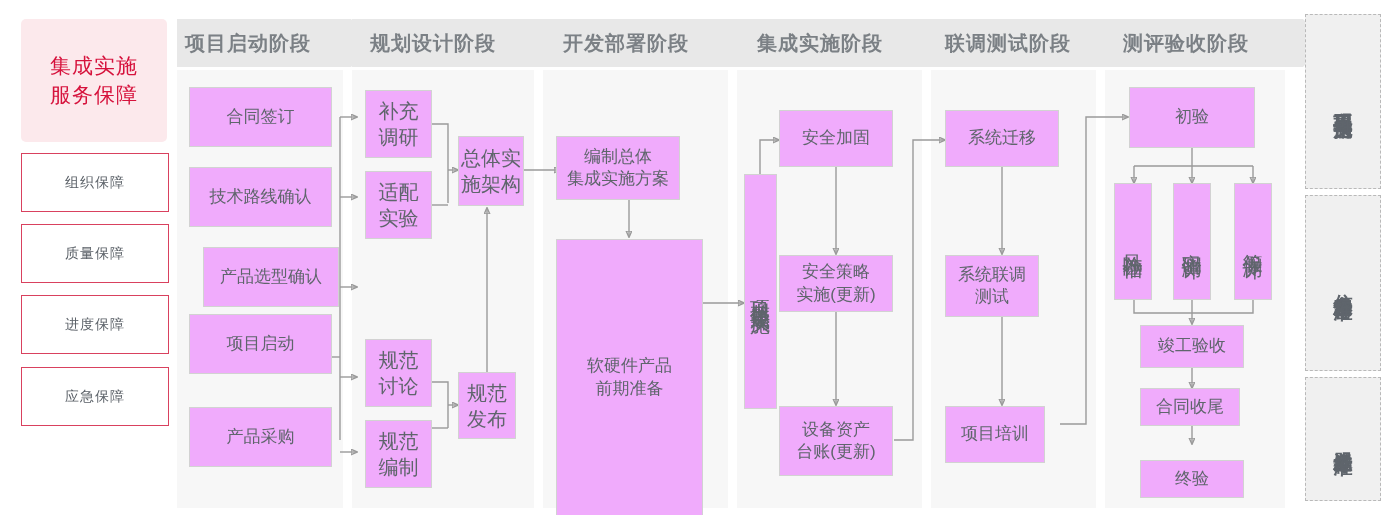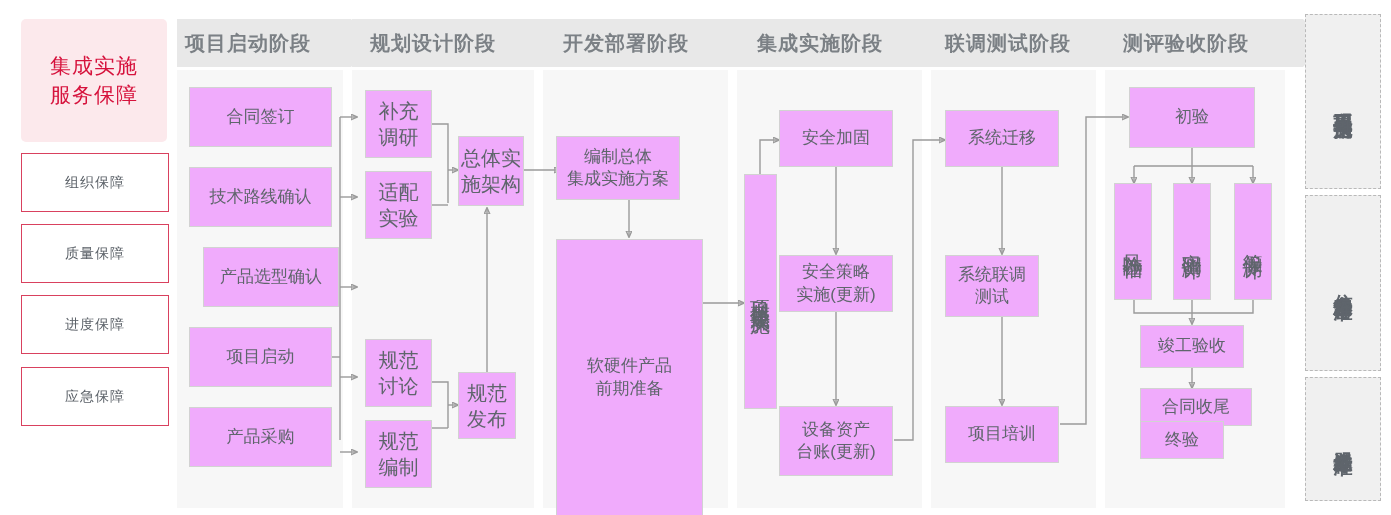--- a/index.html
+++ b/index.html
@@ -162,21 +162,21 @@
     <path d="M1192,300 L1192,324" marker-end="url(#ah)"></path>
 
     <path d="M1192,368 L1192,388" marker-end="url(#ah)"></path>
 
     <path d="M1192,425 L1192,444" marker-end="url(#ah)"></path>
   </svg>
 
   <div class="node" style="left:189px;top:87px;width:143px;height:60px">合同签订</div>
   <div class="node" style="left:189px;top:167px;width:143px;height:60px">技术路线确认</div>
   <div class="node" style="left:203px;top:247px;width:136px;height:60px">产品选型确认</div>
-  <div class="node" style="left:189px;top:327px;width:143px;height:60px">项目启动</div>
+  <div class="node" style="left:189px;top:314px;width:143px;height:60px">项目启动</div>
   <div class="node" style="left:189px;top:407px;width:143px;height:60px">产品采购</div>
 
   <div class="node small" style="left:365px;top:90px;width:67px;height:68px">
     <div>
       <div>补充</div>
       <div>调研</div>
     </div>
   </div>
   <div class="node small" style="left:365px;top:171px;width:67px;height:68px">
     <div>
@@ -237,29 +237,29 @@
     </div>
   </div>
 
   <div class="node" style="left:945px;top:110px;width:114px;height:57px">系统迁移</div>
   <div class="node" style="left:945px;top:255px;width:94px;height:62px">
     <div>
       <div>系统联调</div>
       <div>测试</div>
     </div>
   </div>
-  <div class="node" style="left:945px;top:406px;width:114px;height:57px">项目培训</div>
+  <div class="node" style="left:945px;top:406px;width:100px;height:57px">项目培训</div>
 
   <div class="node" style="left:1129px;top:87px;width:126px;height:61px">初验</div>
   <div class="node vert small" style="left:1114px;top:183px;width:38px;height:117px">风险评估</div>
   <div class="node vert small" style="left:1173px;top:183px;width:38px;height:117px">密码测评</div>
   <div class="node vert small" style="left:1234px;top:183px;width:38px;height:117px">等保测评</div>
   <div class="node" style="left:1140px;top:325px;width:104px;height:43px">竣工验收</div>
-  <div class="node" style="left:1140px;top:388px;width:112px;height:38px">合同收尾</div>
-  <div class="node" style="left:1140px;top:421px;width:84px;height:38px">终验</div>
+  <div class="node" style="left:1140px;top:388px;width:100px;height:38px">合同收尾</div>
+  <div class="node" style="left:1140px;top:460px;width:104px;height:38px">终验</div>
 
   <div class="std" style="top:14px;height:175px">
     <div class="std-txt">工程项目实施指引</div>
   </div>
   <div class="std" style="top:195px;height:176px">
     <div class="std-txt">信息安全保密标准</div>
   </div>
   <div class="std" style="top:377px;height:124px">
     <div class="std-txt">运维服务标准</div>
   </div>

